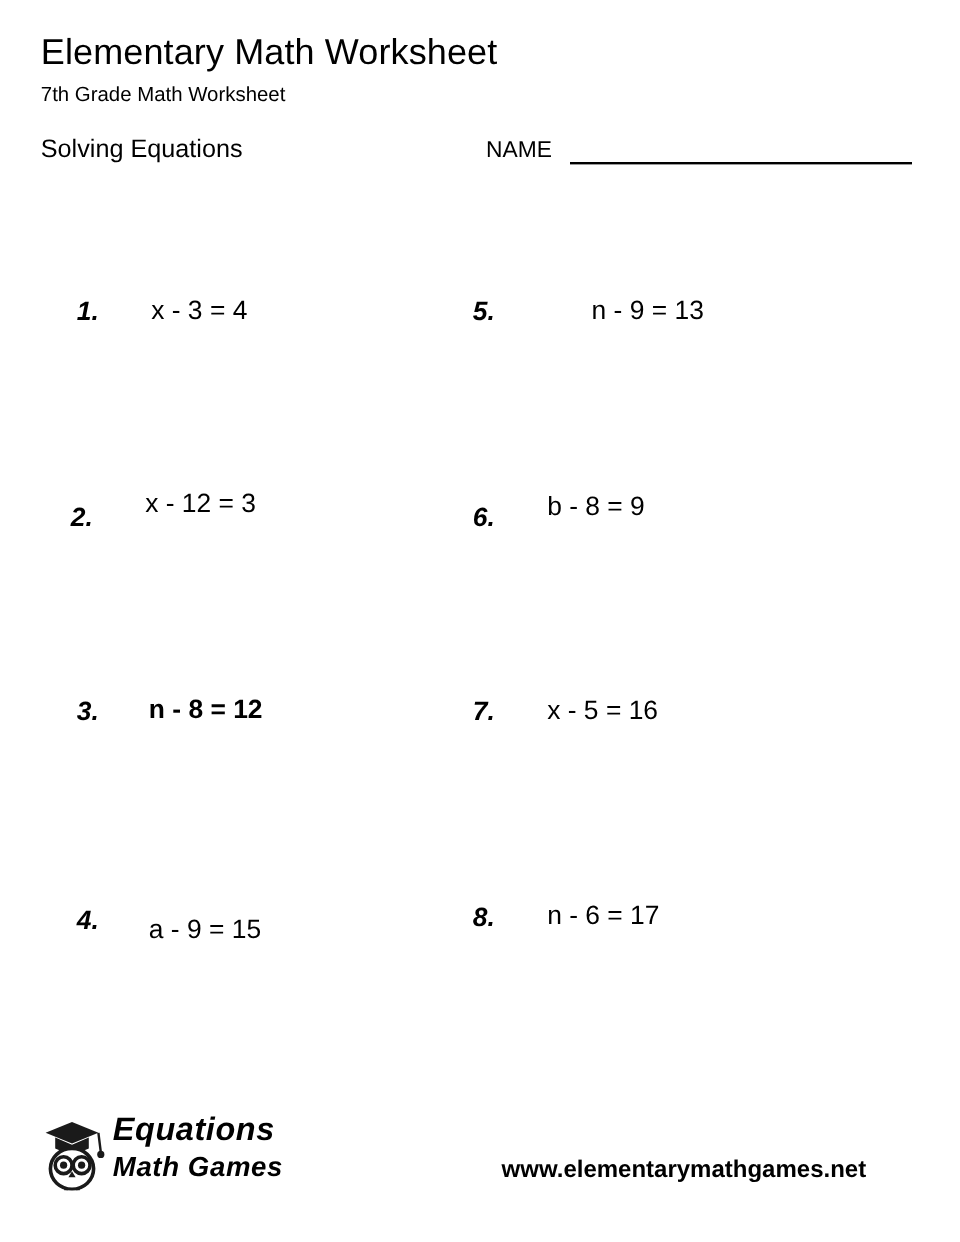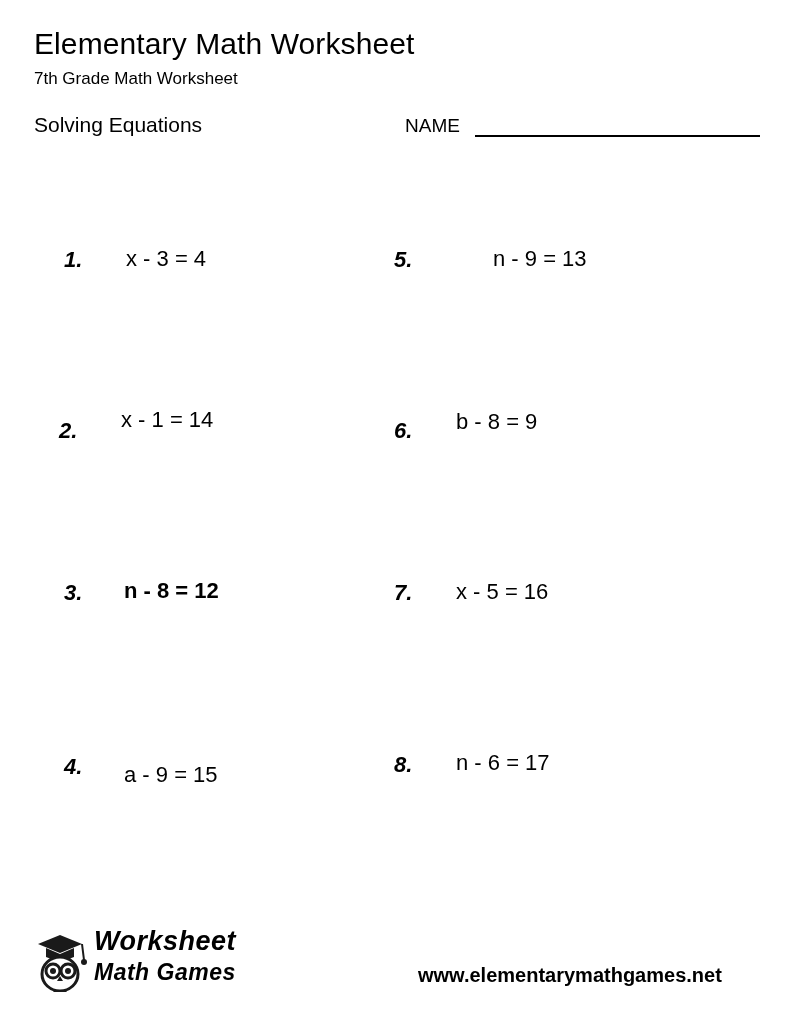--- a/index.html
+++ b/index.html
@@ -217,21 +217,21 @@
       </div>
       <div class="prob col-right">
         <span class="prob-number">5.</span>
         <span class="prob-text">n - 9 = 13</span>
       </div>
     </div>
 
     <div class="prob-row r2">
       <div class="prob col-left">
         <span class="prob-number">2.</span>
-        <span class="prob-text">x - 1 = 14</span>
+        <span class="prob-text">x - 12 = 3</span>
       </div>
       <div class="prob col-right">
         <span class="prob-number">6.</span>
         <span class="prob-text">b - 8 = 9</span>
       </div>
     </div>
 
     <div class="prob-row r3">
       <div class="prob col-left">
         <span class="prob-number">3.</span>
@@ -273,20 +273,20 @@
           <circle cx="21" cy="41" r="3" fill="#1a1a1a"></circle>
           <circle cx="36" cy="41" r="3" fill="#1a1a1a"></circle>
 
           <polygon points="28,46 25,51 31,51" fill="#1a1a1a"></polygon>
 
           <line x1="23" y1="60" x2="23" y2="62" stroke="#1a1a1a" stroke-width="3"></line>
           <line x1="33" y1="60" x2="33" y2="62" stroke="#1a1a1a" stroke-width="3"></line>
         </svg>
       </span>
       <span class="logo-text">
-        <div class="logo-line1">Worksheet</div>
+        <div class="logo-line1">Equations</div>
         <div class="logo-line2">Math Games</div>
       </span>
     </div>
     <div class="site-url">www.elementarymathgames.net</div>
   </div>
 
 </div>
 
 </body></html>

